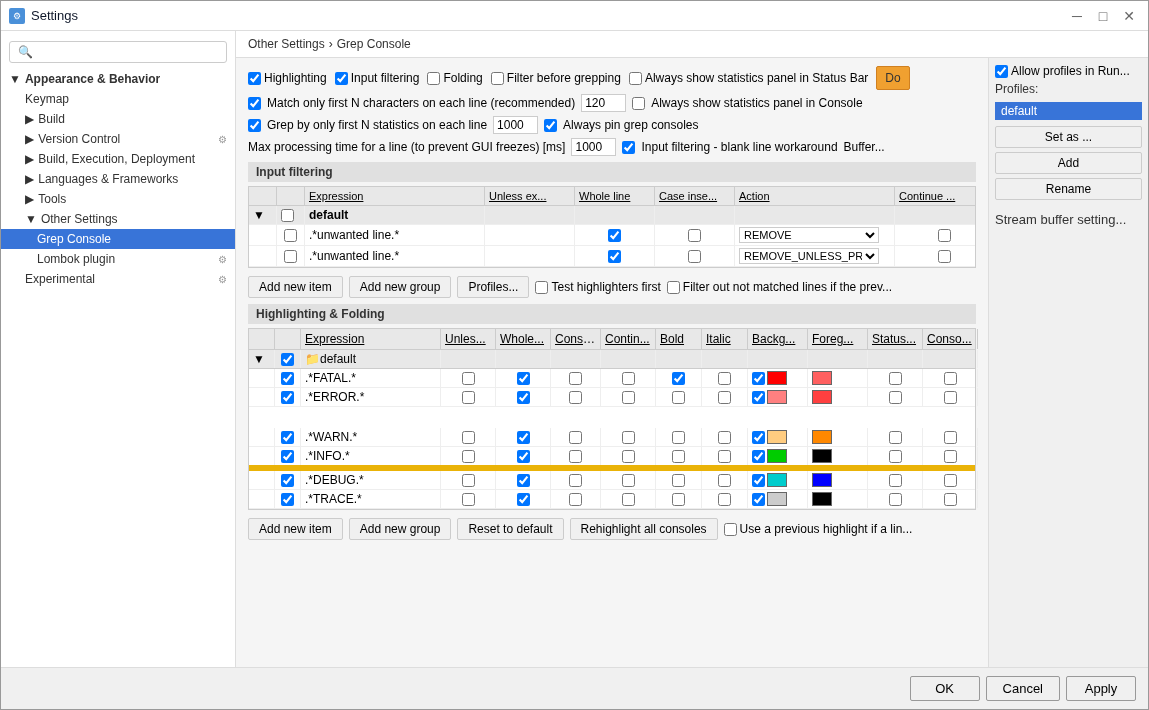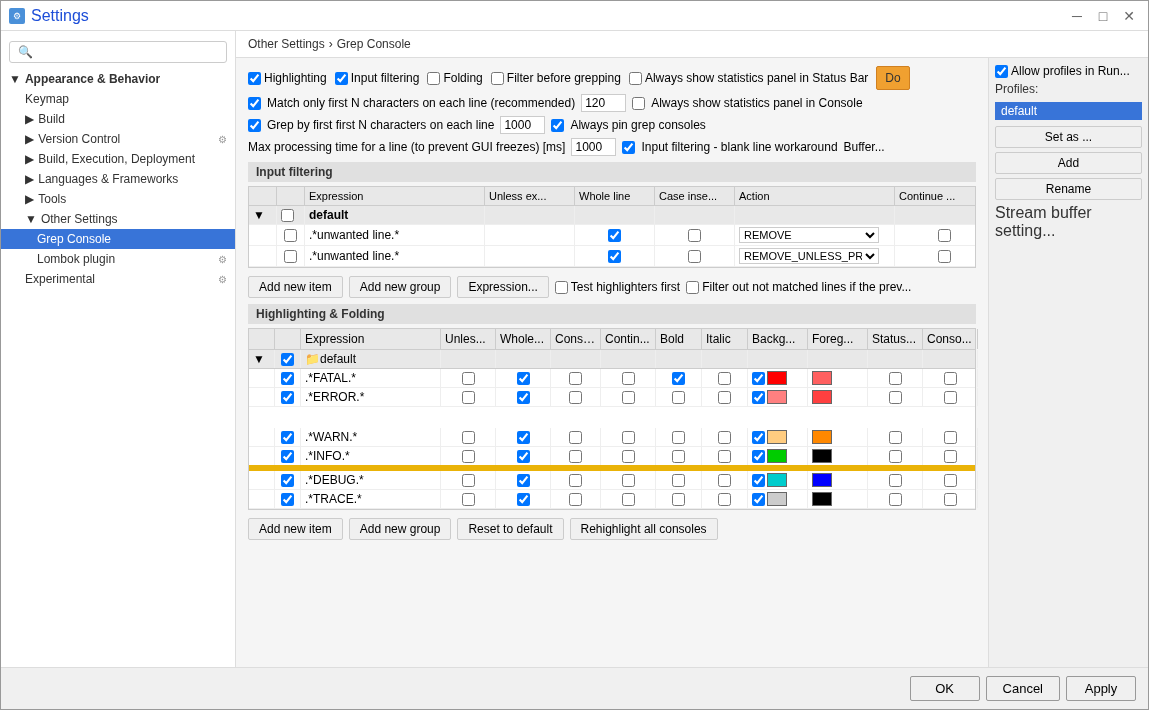--- a/index.html
+++ b/index.html
@@ -3,21 +3,21 @@
   <meta charset="utf-8">
   <style>
     * { box-sizing: border-box; margin: 0; padding: 0; }
     body { font-family: 'Segoe UI', Arial, sans-serif; font-size: 12px; background: #f0f0f0; width: 1149px; height: 710px; overflow: hidden; }
     
     .window { width: 1149px; height: 710px; background: #f0f0f0; display: flex; flex-direction: column; border: 1px solid #999; }
     
     .title-bar { background: #fff; height: 30px; display: flex; align-items: center; justify-content: space-between; padding: 0 8px; border-bottom: 1px solid #ddd; }
     .title-bar-left { display: flex; align-items: center; gap: 6px; }
     .title-icon { width: 16px; height: 16px; background: #4a90d9; border-radius: 2px; display: flex; align-items: center; justify-content: center; color: white; font-size: 9px; }
-    .title-text { font-size: 16px; color: #1d4ed8; }
+    .title-text { font-size: 13px; color: #0f172a; }
     .title-controls { display: flex; gap: 4px; }
     .title-btn { width: 22px; height: 22px; border: none; background: transparent; cursor: pointer; font-size: 14px; color: #666; display: flex; align-items: center; justify-content: center; }
 
     .main-content { display: flex; flex: 1; overflow: hidden; }
     
     .sidebar { width: 235px; background: #fff; border-right: 1px solid #ddd; overflow-y: auto; padding: 4px 0; }
     .search-box { margin: 6px 8px; padding: 3px 8px; border: 1px solid #ccc; border-radius: 3px; width: calc(100% - 16px); font-size: 12px; }
     .sidebar-parent { padding: 3px 8px 3px 8px; cursor: pointer; display: flex; align-items: center; gap: 4px; color: #333; font-weight: 600; }
     .sidebar-child { padding: 3px 8px 3px 24px; cursor: pointer; display: flex; align-items: center; gap: 4px; color: #333; }
     .sidebar-child-2 { padding: 3px 8px 3px 36px; cursor: pointer; display: flex; align-items: center; gap: 4px; color: #333; }
@@ -35,39 +35,39 @@
     .checkbox-row input[type=checkbox] { margin: 0; width: 13px; height: 13px; }
     
     .do-btn { background: #f0a030; border: 1px solid #d08020; padding: 3px 8px; cursor: pointer; border-radius: 2px; font-size: 12px; color: #333; height: 24px; }
     
     .settings-row { display: flex; align-items: center; gap: 6px; margin-bottom: 4px; }
     
     .section-header { background: #e0e0e0; padding: 3px 8px; font-weight: 600; margin: 6px 0 4px 0; color: #333; font-size: 12px; }
     
     .table-container { border: 1px solid #ccc; background: white; margin-bottom: 8px; }
     .table-header { display: grid; background: #e8e8e8; border-bottom: 1px solid #ccc; font-size: 11px; }
-    .table-header-cell { padding: 3px 4px; border-right: 1px solid #ccc; overflow: hidden; text-overflow: ellipsis; white-space: nowrap; }
+    .table-header-cell { padding: 3px 4px; border-right: 1px solid #ccc; overflow: hidden; text-overflow: ellipsis; white-space: nowrap; text-decoration: underline; }
     .table-row { display: grid; border-bottom: 1px solid #eee; }
     .table-cell { padding: 2px 4px; border-right: 1px solid #eee; display: flex; align-items: center; overflow: hidden; }
     .table-cell input[type=checkbox] { width: 13px; height: 13px; }
 
     .input-filter-grid { grid-template-columns: 28px 28px 180px 90px 80px 80px 160px 100px 40px; }
     
     .action-select { border: 1px solid #ccc; font-size: 11px; width: 140px; background: white; }
     
     .btn-row { display: flex; gap: 6px; margin: 6px 0; }
     .action-btn { border: 1px solid #ccc; background: #f0f0f0; padding: 3px 10px; cursor: pointer; font-size: 12px; border-radius: 2px; }
     
     .color-swatch { width: 20px; height: 14px; border: 1px solid #666; display: inline-block; }
     
     .right-sidebar { width: 160px; background: #f0f0f0; border-left: 1px solid #ddd; padding: 6px; display: flex; flex-direction: column; gap: 4px; }
     .right-sidebar .rs-btn { border: 1px solid #ccc; background: #f0f0f0; padding: 3px 8px; cursor: pointer; font-size: 12px; text-align: center; border-radius: 2px; }
     .rs-profile { background: #3874d8; color: white; padding: 2px 6px; font-size: 12px; margin: 2px 0; }
     .rs-label { font-size: 12px; color: #333; }
-    .stream-text { font-size: 16px; color: #333; word-wrap: break-word; }
+    .stream-text { font-size: 13px; color: #333; margin-top: 8px; word-wrap: break-word; }
     
     .bottom-bar { display: flex; justify-content: flex-end; align-items: center; gap: 6px; padding: 8px 12px; border-top: 1px solid #ddd; background: #f0f0f0; }
     .bottom-btn { border: 1px solid #999; background: #f0f0f0; padding: 4px 16px; cursor: pointer; font-size: 13px; border-radius: 2px; min-width: 70px; }
     .bottom-btn.ok { background: #f0f0f0; }
     
     .group-row { display: grid; background: #e8e8e8; }
     .group-row .table-cell { font-weight: 600; }
 
     .checkbox-container { display: flex; justify-content: center; align-items: center; width: 100%; }
     
@@ -180,21 +180,21 @@
           <div class="settings-row">
             <input type="checkbox" checked="" style="">
             <span>Match only first N characters on each line (recommended)</span>
             <input type="text" class="inline-num" value="120" style="">
             <input type="checkbox" style="">
             <span>Always show statistics panel in Console</span>
           </div>
 
           <div class="settings-row">
             <input type="checkbox" checked="" style="">
-            <span>Grep by first first N characters on each line</span>
+            <span>Grep by only first N statistics on each line</span>
             <input type="text" class="inline-num" value="1000" style="">
             <input type="checkbox" checked="" style="">
             <span>Always pin grep consoles</span>
           </div>
 
           <div class="settings-row">
             <span>Max processing time for a line (to prevent GUI freezes) [ms]</span>
             <input type="text" class="inline-num" value="1000" style="">
             <input type="checkbox" checked="" style="">
             <span>Input filtering - blank line workaround</span>
@@ -283,21 +283,21 @@
               <div class="table-cell checkbox-container">
                   <input type="checkbox" style="">
                 </div>
 
             </div>
           </div>
 
           <div class="btn-row">
             <button class="action-btn">Add new item</button>
             <button class="action-btn">Add new group</button>
-            <button class="action-btn">Expression...</button>
+            <button class="action-btn">Profiles...</button>
             <div class="checkbox-row">
               <input type="checkbox" style="">
               <span>Test highlighters first</span>
             </div>
             <div class="checkbox-row">
               <input type="checkbox" style="">
               <span>Filter out not matched lines if the prev...</span>
             </div>
           </div>
 
@@ -574,20 +574,24 @@
                 </div>
             </div>
 
           </div>
 
           <div class="btn-row">
             <button class="action-btn">Add new item</button>
             <button class="action-btn">Add new group</button>
             <button class="action-btn">Reset to default</button>
             <button class="action-btn">Rehighlight all consoles</button>
+            <div class="checkbox-row">
+              <input type="checkbox" style="">
+              <span>Use a previous highlight if a lin...</span>
+            </div>
           </div>
 
         </div>
 
         <div class="right-sidebar">
           <div class="checkbox-row">
             <input type="checkbox" checked="" style="">
             <span>Allow profiles in Run...</span>
           </div>
           <div class="rs-label">Profiles:</div>

